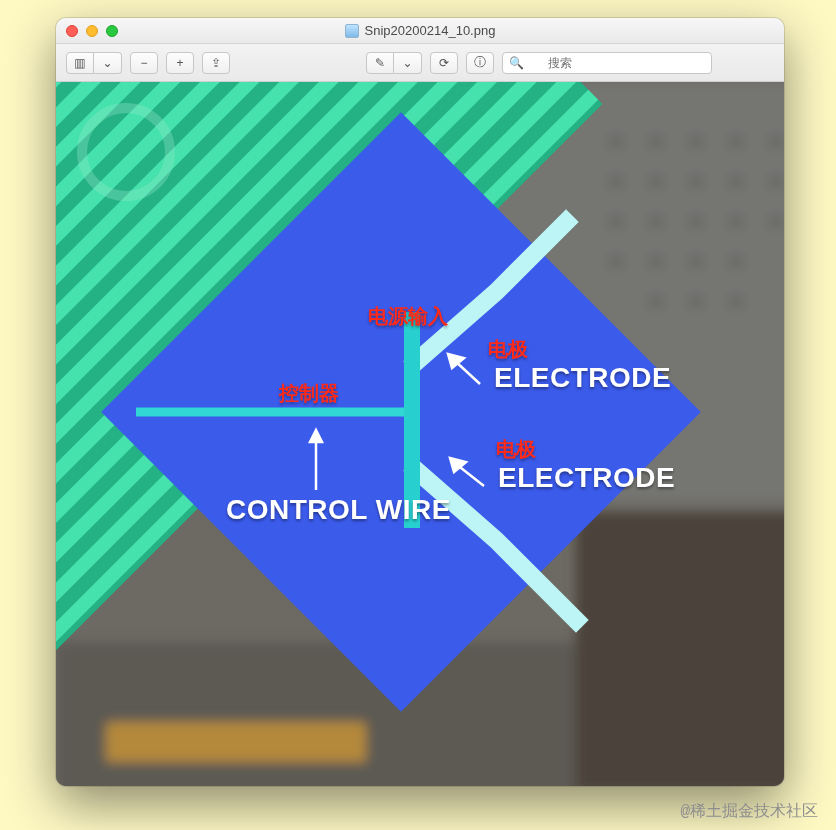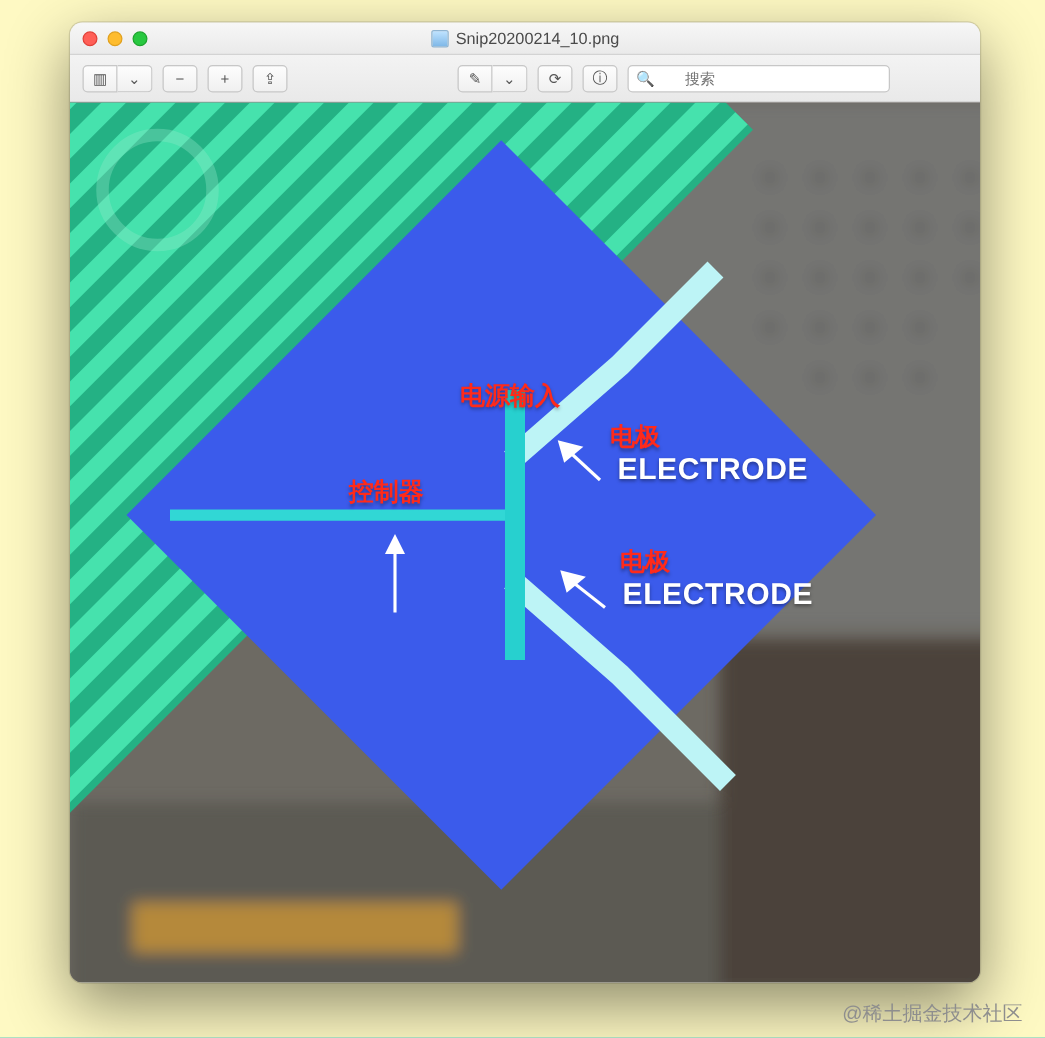--- a/index.html
+++ b/index.html
@@ -37,22 +37,22 @@
   .search {
     flex: 1; max-width: 210px; height: 22px; border: 1px solid #c7c7c7; border-radius: 4px; background: #fff;
     display: flex; align-items: center; padding: 0 6px; color: #999; font-size: 12px; gap: 4px;
   }
   .search input { border: none; outline: none; flex: 1; font-size: 12px; background: transparent; color: #555; margin-left: 20px; }
   .content { position: relative; width: 100%; height: calc(100% - 64px); overflow: hidden; background: #6a6760; }
   .bg-svg { position: absolute; inset: 0; }
   .labels { position: absolute; inset: 0; }
   .lb { position: absolute; white-space: nowrap; }
   .cn { color: #ff2a1a; font-weight: 700; font-size: 20px; text-shadow: 0 2px 3px rgba(0,0,0,.35); font-family: "PingFang SC","Microsoft YaHei",sans-serif; }
-  .en { color: #fff; font-weight: 800; font-size: 24px; letter-spacing: .5px; font-family: "Arial Black", Arial, sans-serif; text-shadow: 0 2px 3px rgba(0,0,0,.4); }
-  .watermark { position: absolute; right: 18px; bottom: 8px; color: #8e8e8e; font-size: 16px; font-family: Liberation Sans, sans-serif; text-align: right; }
+  .en { color: #fff; font-weight: 800; font-size: 28px; letter-spacing: .5px; font-family: "Arial Black", Arial, sans-serif; text-shadow: 0 2px 3px rgba(0,0,0,.4); }
+  .watermark { position: absolute; right: 18px; bottom: 8px; color: #8e8e8e; font-size: 16px; font-family: Liberation Mono, monospace; text-align: right; }
 </style>
 </head>
 <body>
 
 <div class="stage">
   <div class="window">
 
     <div class="titlebar">
       <div class="traffic">
         <div class="tl red"></div>
@@ -204,18 +204,19 @@
         </g>
       </svg>
 
       <div class="labels">
         <div class="lb cn" style="left:312px; top:208px;margin-top:13px;">电源输入</div>
         <div class="lb cn" style="left:223px; top:298px;">控制器</div>
         <div class="lb cn" style="left:432px; top:254px;">电极</div>
         <div class="lb en" style="left:438px; top:280px;">ELECTRODE</div>
         <div class="lb cn" style="left:440px; top:354px;">电极</div>
         <div class="lb en" style="left:442px; top:380px;">ELECTRODE</div>
+        <div class="lb en" style="left:170px; top:412px;">CONTROL WIRE</div>
       </div>
     </div>
   </div>
 
   <div class="watermark">@稀土掘金技术社区</div>
 </div>
 
 </body></html>

